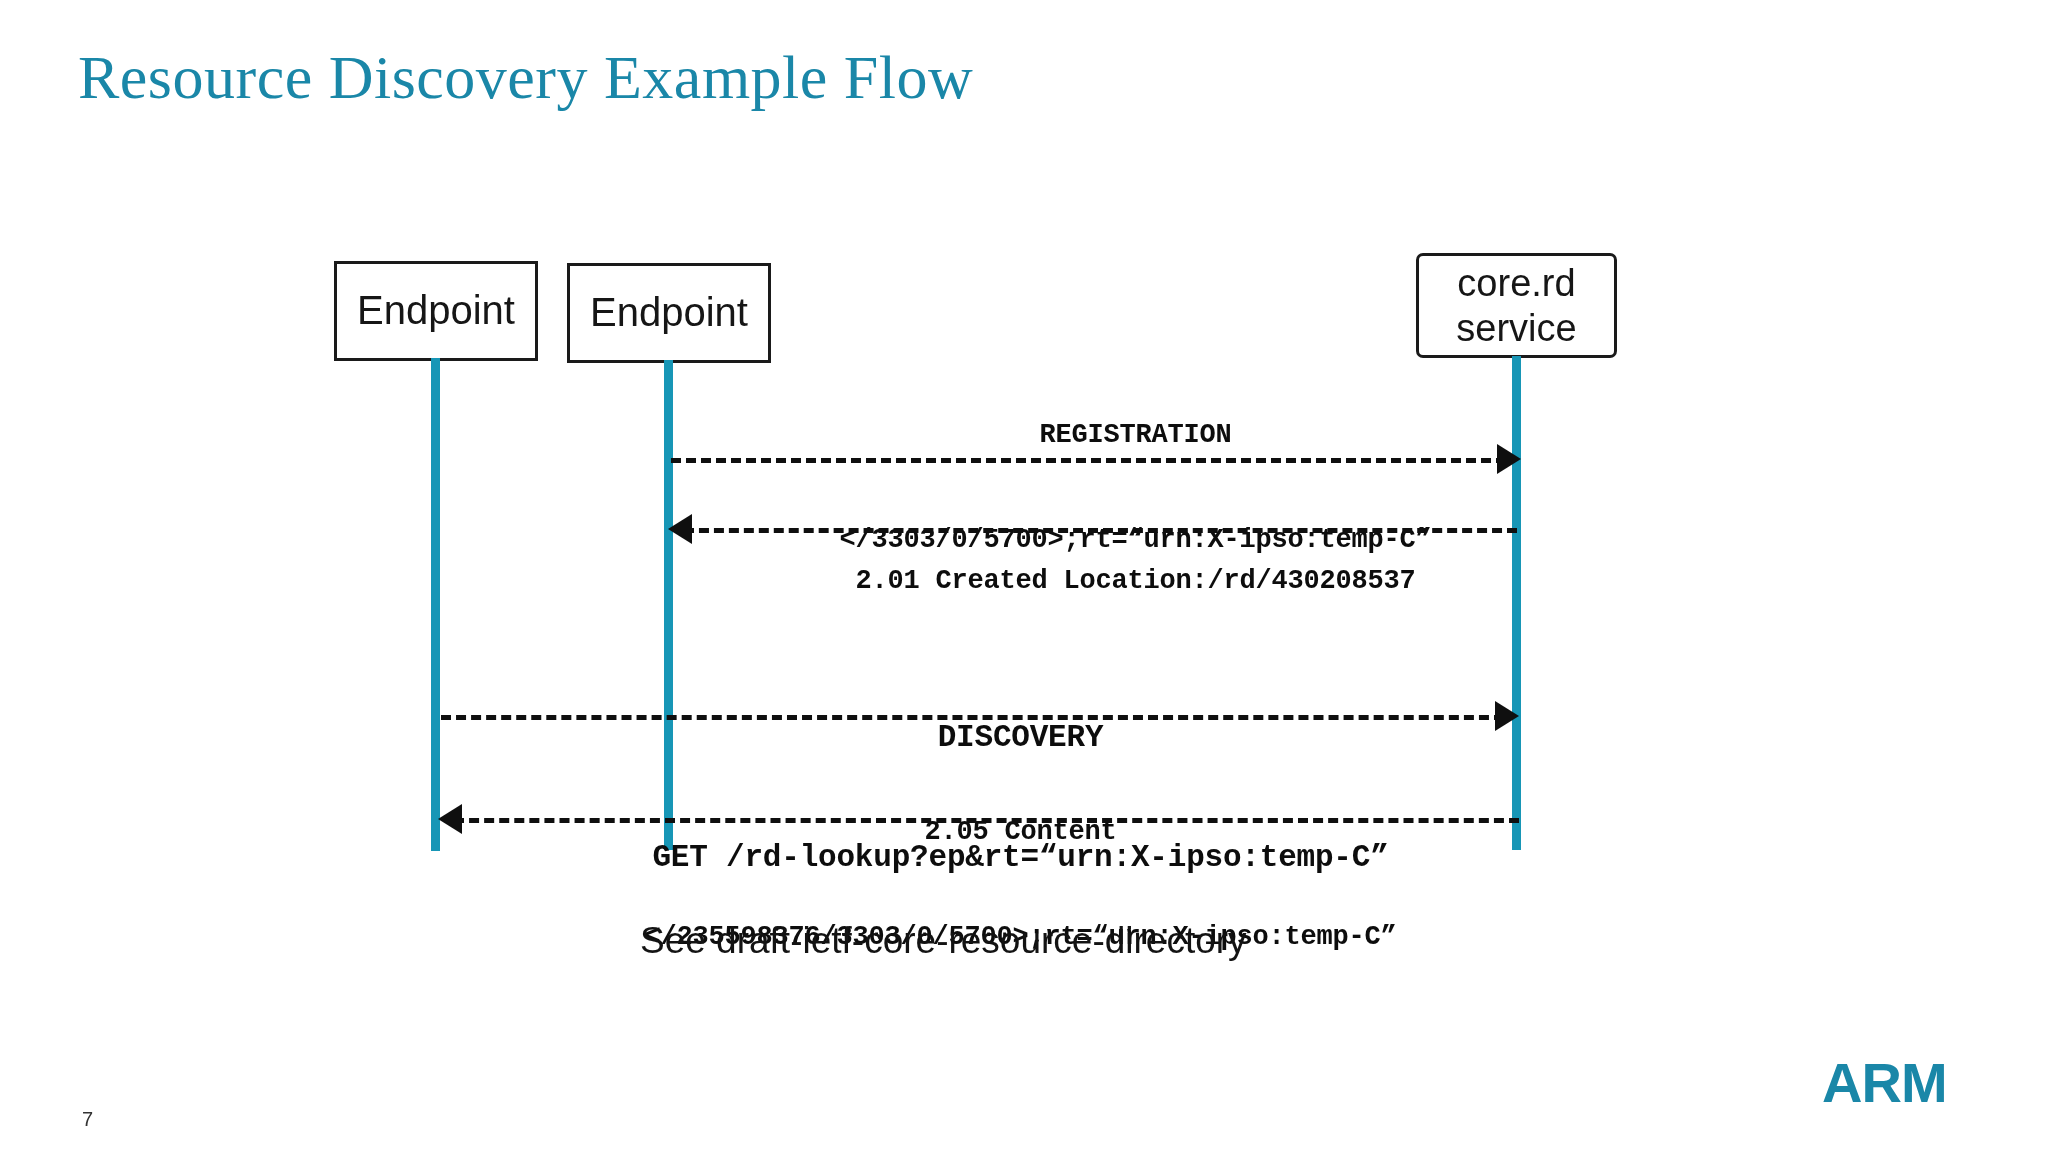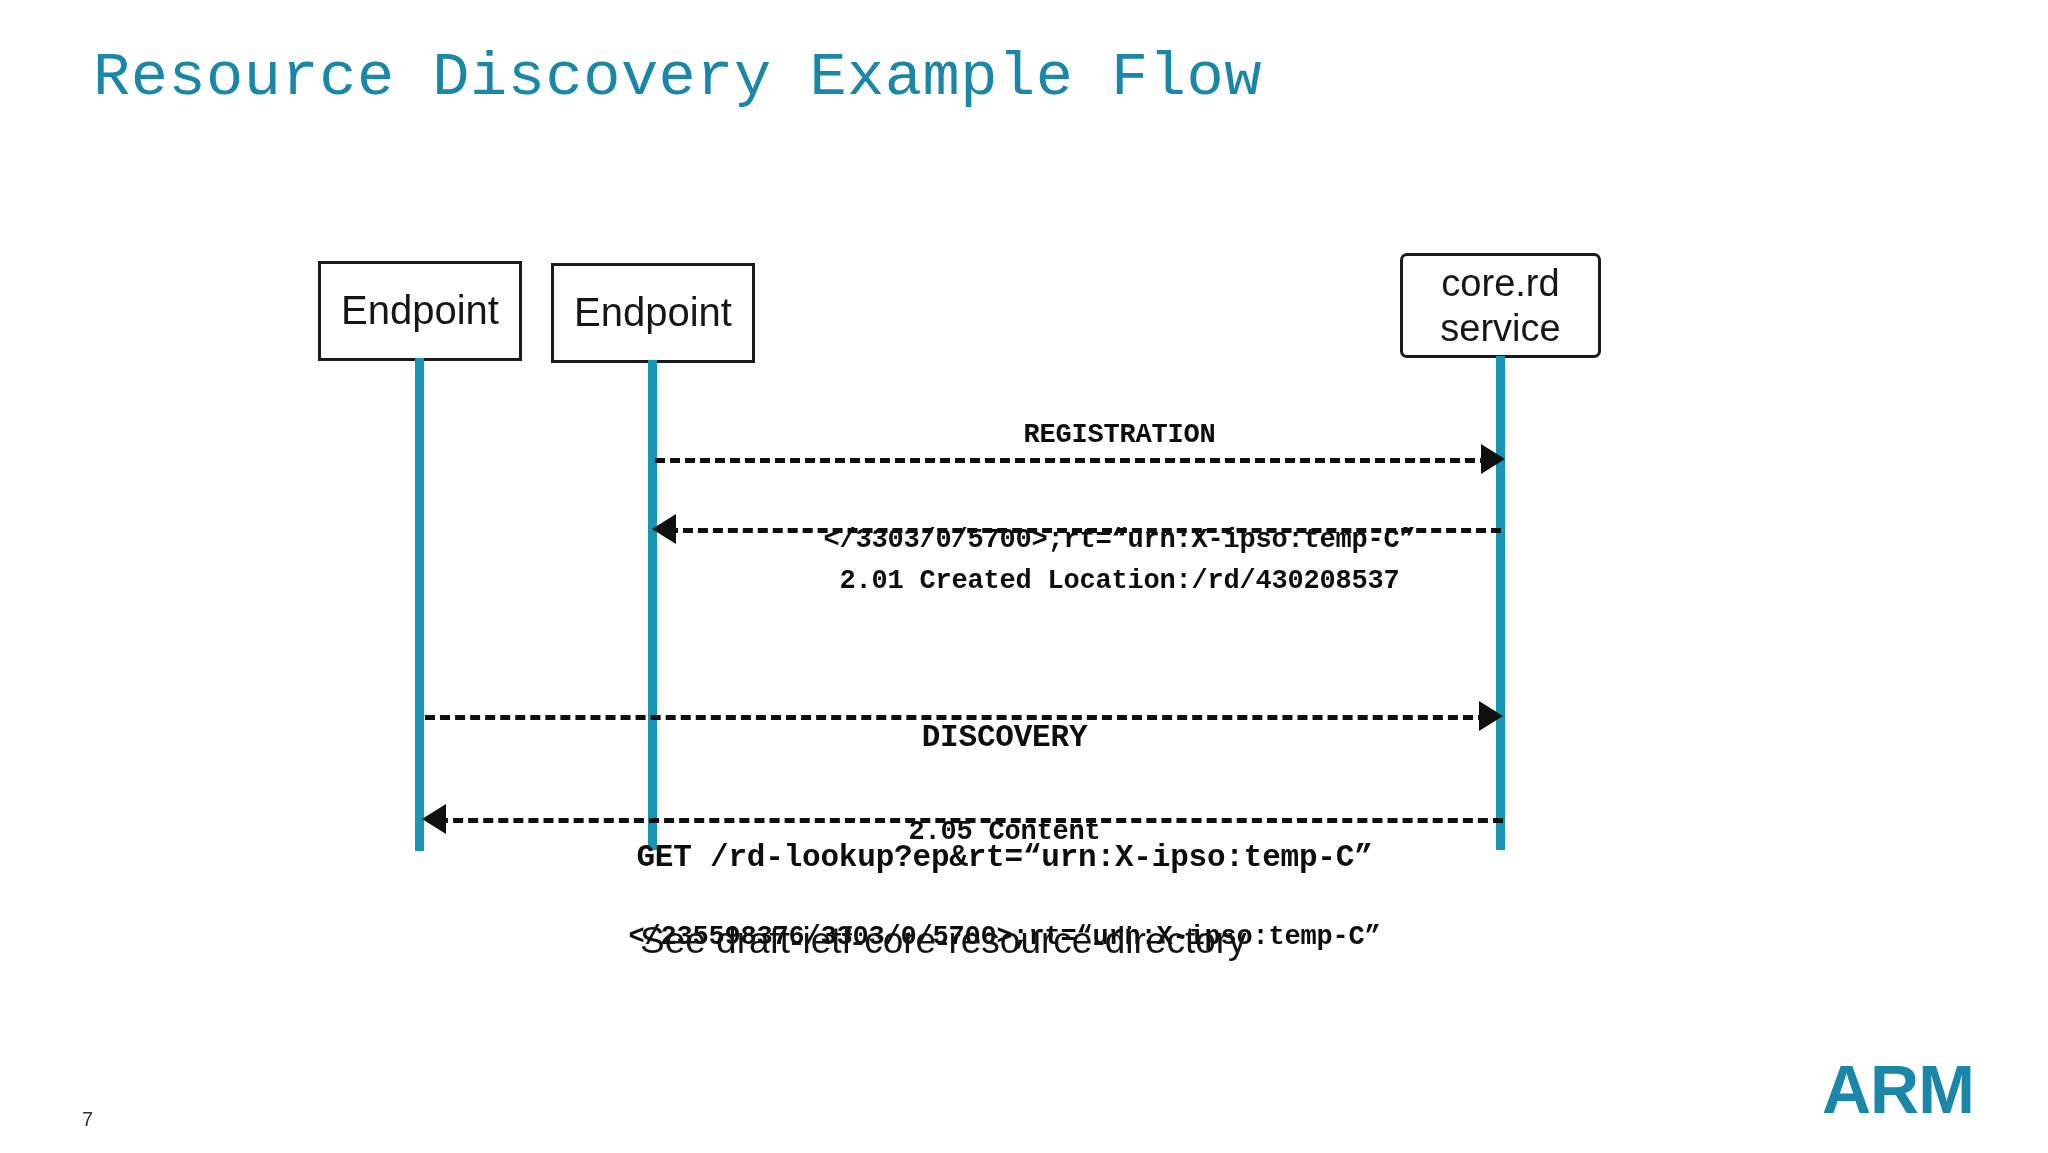--- a/index.html
+++ b/index.html
@@ -13,33 +13,32 @@
     position: relative;
     overflow: hidden;
     font-family: "Liberation Sans", sans-serif;
   }
 
   
   #slide-title {
     position: absolute;
     left: 78px;
     top: 42px;
-    font-family: Liberation Mono, monospace;
+    font-family: Liberation Serif, serif;
     font-size: 62px;
     font-weight: 400;
     letter-spacing: 0.5px;
     color: #1a87a8;
     white-space: nowrap;
-    margin-left: 15px;
   }
 
   
   #diagram {
     position: absolute;
-    left: 0;
+    left: 16px;
     top: 0;
     width: 1888px;
     height: 1153px;
   }
 
   
   .actor-box {
     position: absolute;
     box-sizing: border-box;
     border: 3px solid #1a1a1a;
@@ -152,21 +151,21 @@
     font-size: 20px;
     color: #333333;
   }
 
   
   #arm-logo {
     position: absolute;
     left: 1822px;
     top: 1055px;
     font-family: "Liberation Sans", sans-serif;
-    font-size: 68px;
+    font-size: 56px;
     font-weight: bold;
     letter-spacing: -1px;
     color: #1a87a8;
     line-height: 1;
   }
 </style>
 </head>
 <body>
 
 <div id="slide-title">Resource Discovery Example Flow</div>

